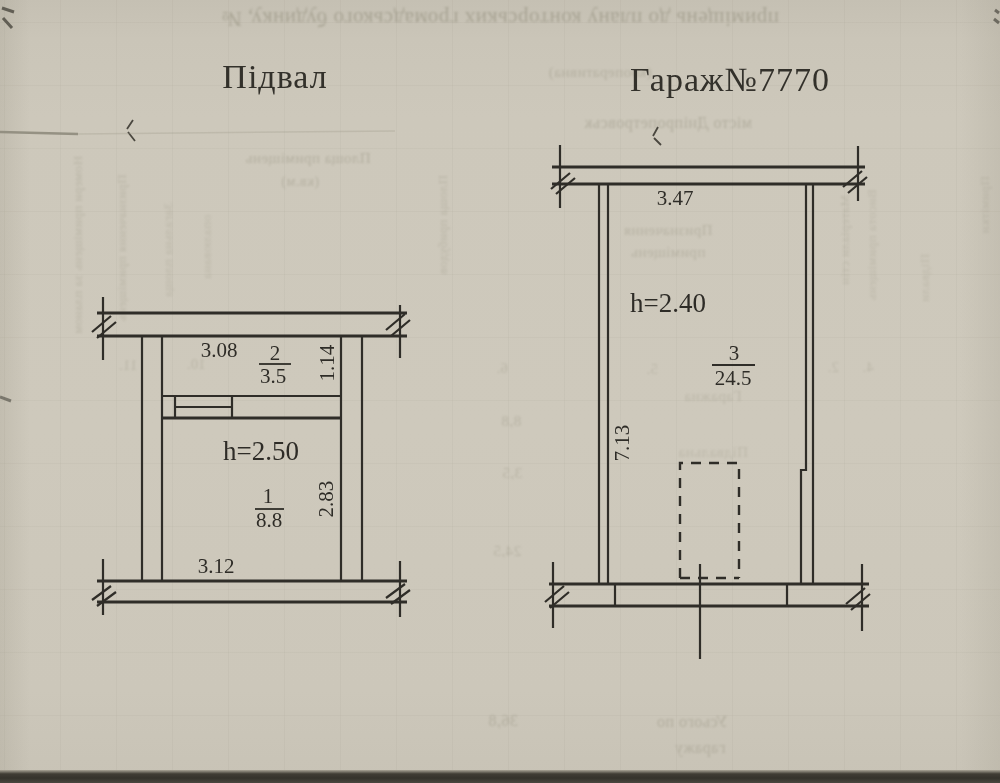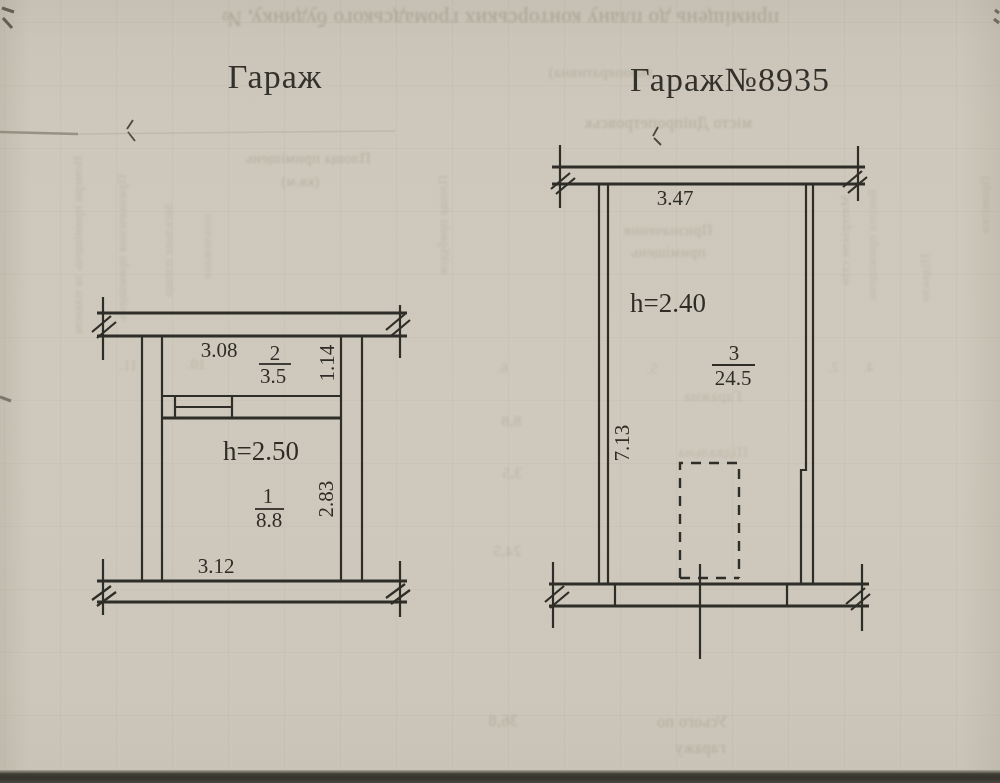--- a/index.html
+++ b/index.html
@@ -78,22 +78,22 @@
   <div class="bleed-h" style="left:512px;top:473px;font-size:15px;opacity:.34;">3,5</div>
   <div class="bleed-h" style="left:507px;top:551px;font-size:15px;opacity:.34;">24,5</div>
 
   <div class="bleed-h" style="left:713px;top:396px;font-size:15px;opacity:.28;">Гаражна</div>
   <div class="bleed-h" style="left:713px;top:452px;font-size:15px;opacity:.26;">Підвальна</div>
 
   <div class="bleed-h" style="left:692px;top:722px;font-size:16px;opacity:.40;">Усього по</div>
   <div class="bleed-h" style="left:700px;top:748px;font-size:16px;opacity:.38;">гаражу</div>
   <div class="bleed-h" style="left:503px;top:721px;font-size:16px;opacity:.40;">36,8</div>
 
-  <div class="title" style="left:275px;top:58px;">Гараж</div>
-  <div class="title" style="left:730px;top:61px;">Гараж№8935</div>
+  <div class="title" style="left:275px;top:58px;">Підвал</div>
+  <div class="title" style="left:730px;top:61px;">Гараж№7770</div>
 
   <svg class="draw" width="1000" height="783" viewBox="0 0 1000 783">
 
     <g>
 
       <path class="ln w2" d="M103,297 V360"></path>
       <path class="ln w2" d="M400,305 V358"></path>
       <path class="ln w3" d="M97,313 H407"></path>
       <path class="ln w3" d="M97,336 H407"></path>
       <path class="ln w2" d="M92,332 L111,316 M97,338 L116,322"></path>

